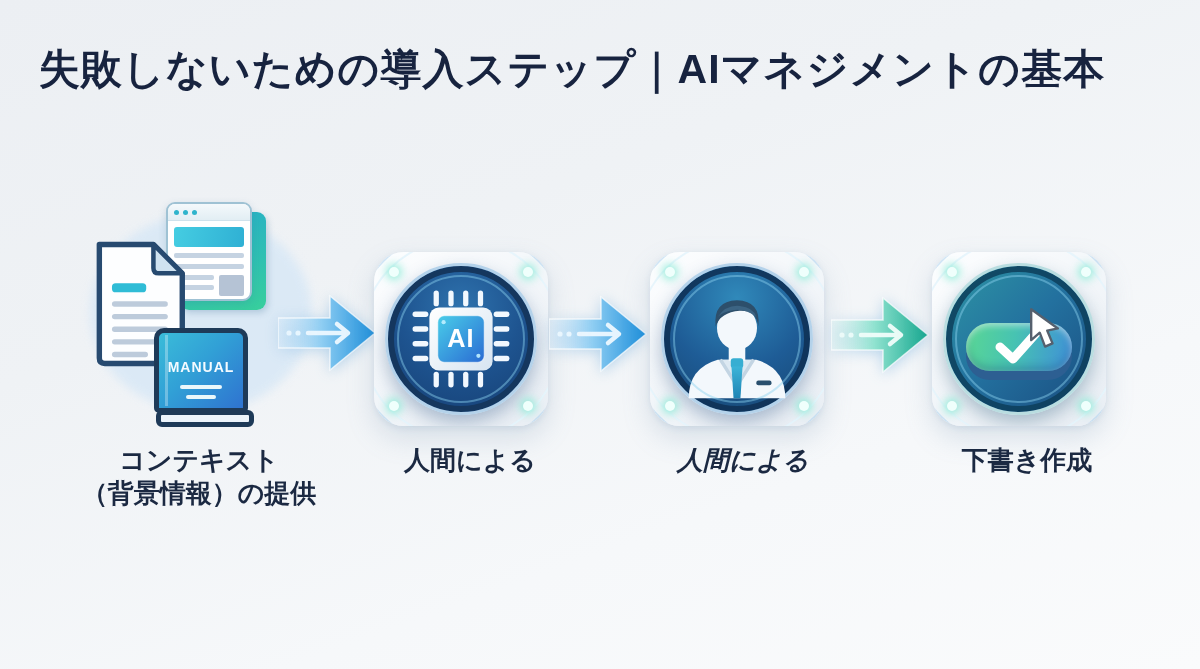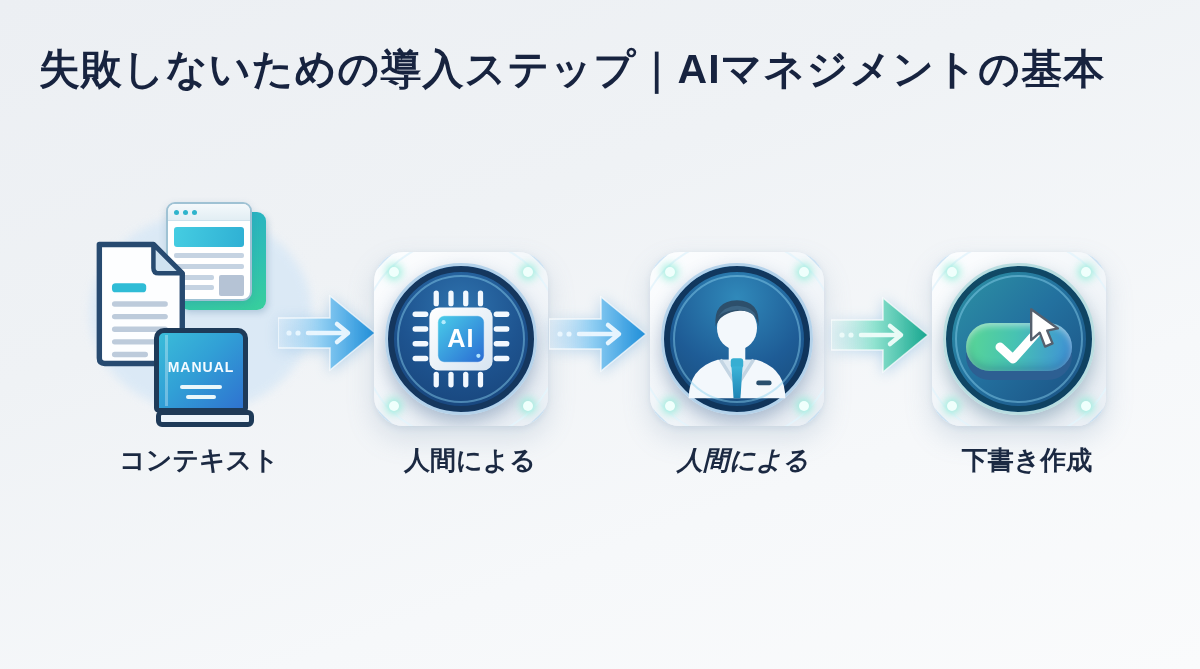--- a/index.html
+++ b/index.html
@@ -339,20 +339,21 @@
         </svg>
       </div>
       <svg class="cursor-icon" viewBox="0 0 30 42" width="32" height="45">
         <path d="M3 2 L3 31 L11 24 L16 37 L23 34 L18 22 L28 20 Z" fill="#ffffff" stroke="#55606e" stroke-width="2.2" stroke-linejoin="round"></path>
       </svg>
     </div>
   </div>
 
   <div class="step-label label-1">
     <span>コンテキスト</span>
+    <span>（背景情報）の提供</span>
   </div>
   <div class="step-label label-2">
     <span>人間による</span>
   </div>
   <div class="step-label label-3">
     <span>人間による</span>
   </div>
   <div class="step-label label-4">
     <span>下書き作成</span>
     <span></span>

